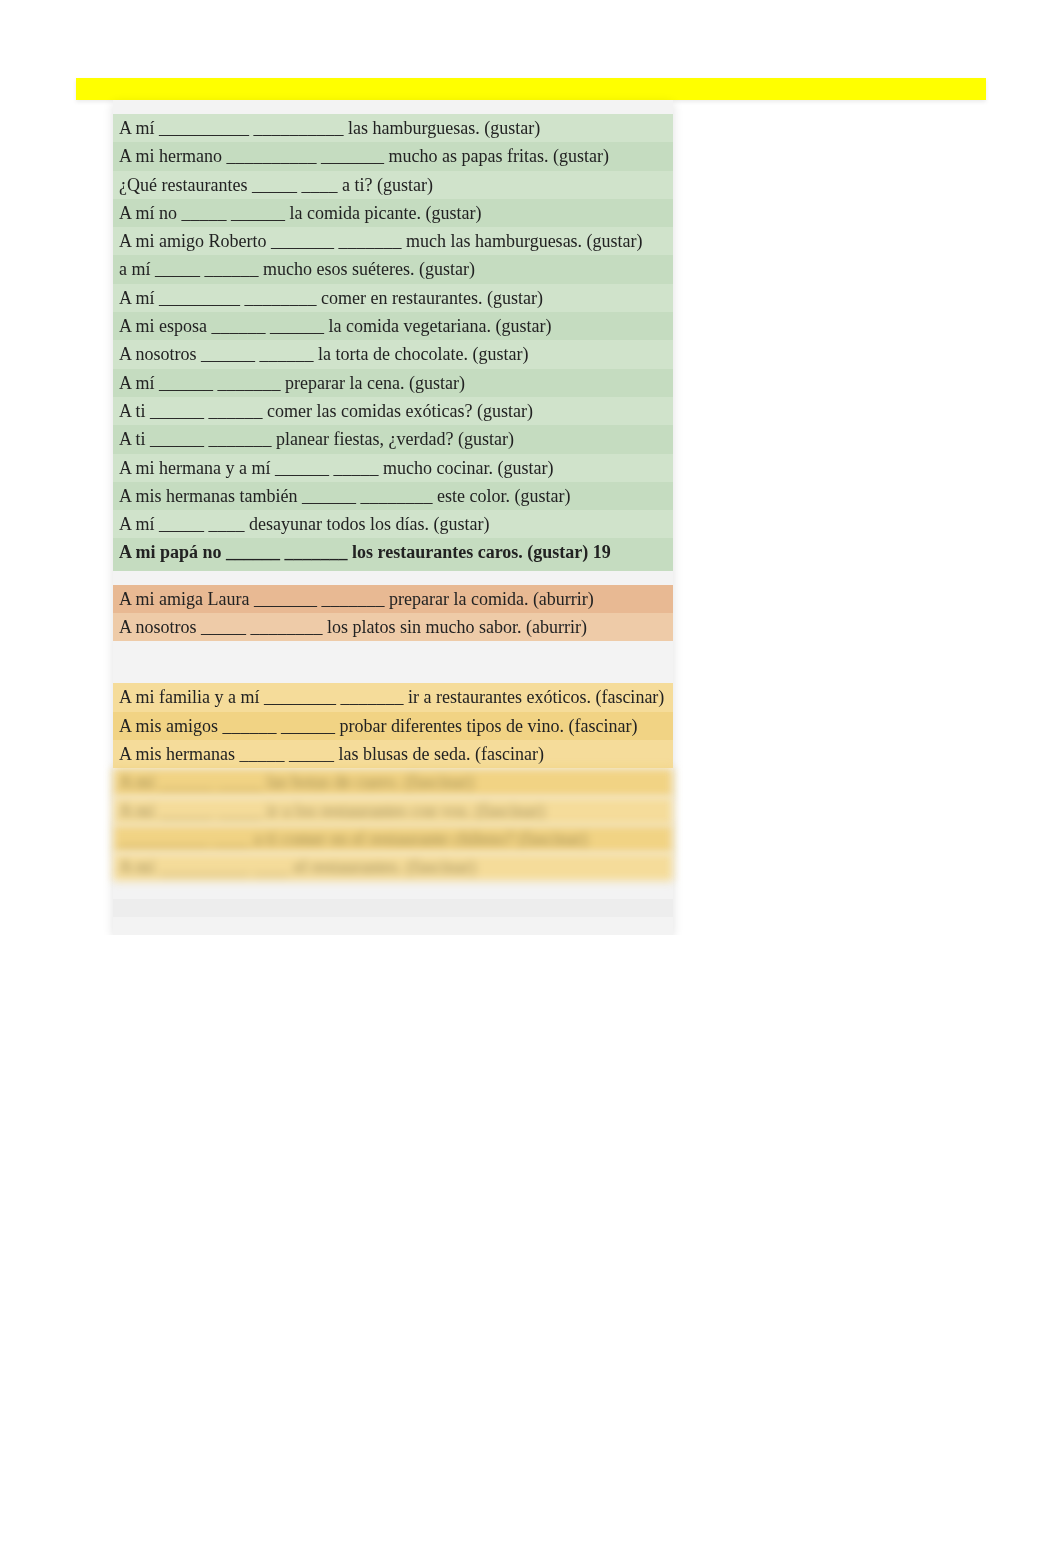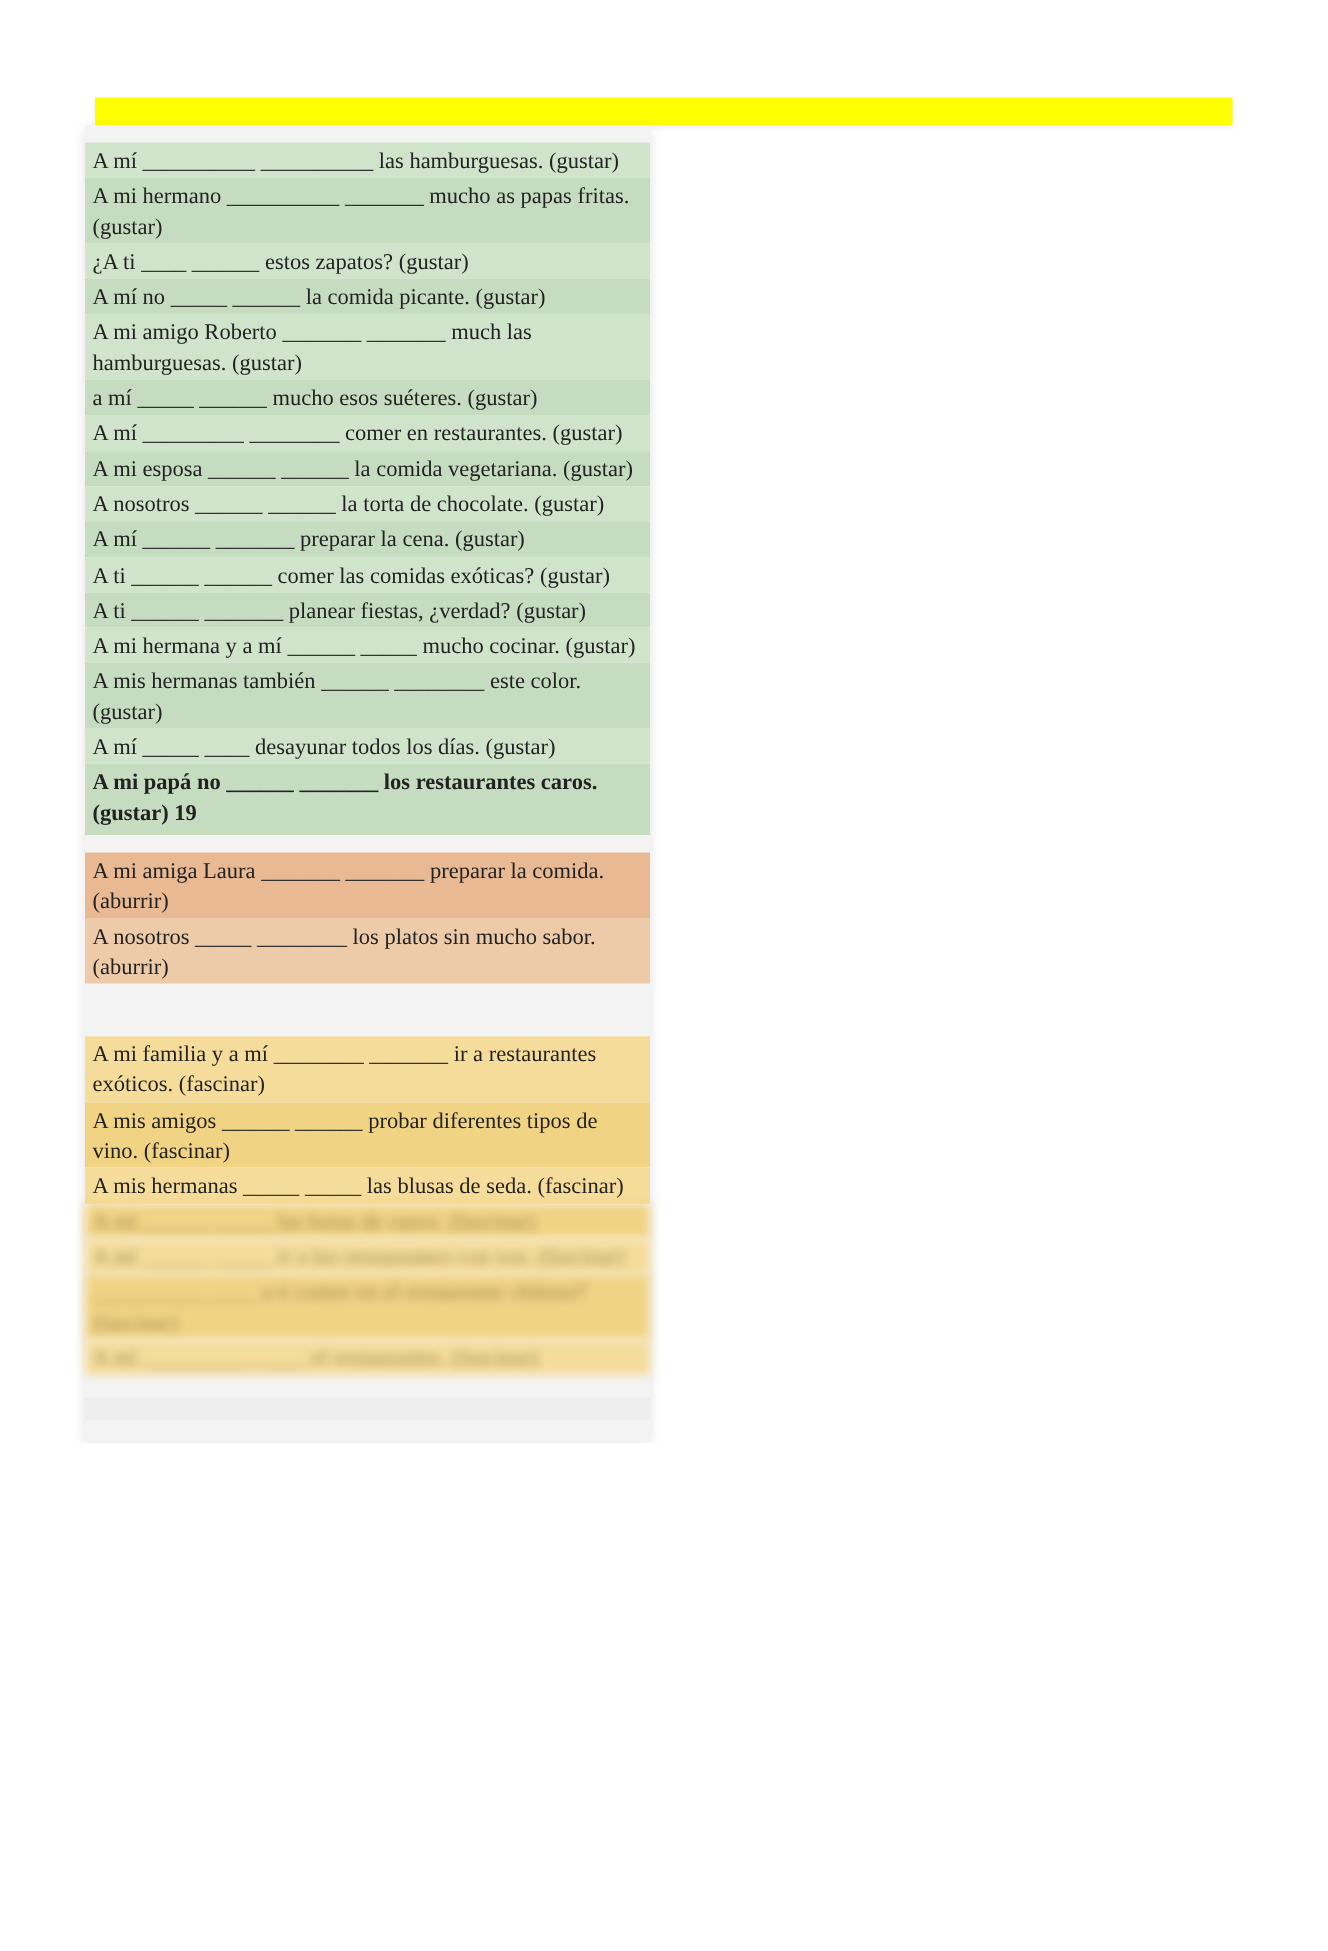--- a/index.html
+++ b/index.html
@@ -21,22 +21,22 @@
     position: absolute;
     top: 78px;
     left: 76px;
     right: 76px;
     height: 22px;
     background: #ffff00;
     box-shadow: 0 2px 4px rgba(0,0,0,0.08);
   }
   .content-card {
     position: relative;
-    margin: 22px 0 0 68px;
-    width: 452px;
+    margin: 22px 0 0 113px;
+    width: 560px;
     background: #f4f4f4;
     box-shadow: 0 3px 10px rgba(0,0,0,0.12);
     padding: 0;
   }
   .section {
     padding: 0;
   }
   .row {
     padding: 2px 6px 2px 6px;
     line-height: 1.35;
@@ -83,21 +83,21 @@
 
   <div class="highlight-bar"></div>
 
   <div class="content-card">
 
     <div class="gap-row"></div>
 
     <div class="section sec-a">
       <div class="row"><span>A mí __________ __________ las hamburguesas. (gustar)</span></div>
       <div class="row"><span>A mi hermano __________ _______ mucho as papas fritas. (gustar)</span></div>
-      <div class="row"><span>¿A ti ____ ______ estos zapatos? (gustar)</span></div>
+      <div class="row"><span>¿Qué restaurantes _____ ____ a ti? (gustar)</span></div>
       <div class="row"><span>A mí no _____ ______ la comida picante. (gustar)</span></div>
       <div class="row"><span>A mi amigo Roberto _______ _______ much las hamburguesas. (gustar)</span></div>
       <div class="row"><span>a mí _____ ______ mucho esos suéteres. (gustar)</span></div>
       <div class="row"><span>A mí _________ ________ comer en restaurantes. (gustar)</span></div>
       <div class="row"><span>A mi esposa ______ ______ la comida vegetariana. (gustar)</span></div>
       <div class="row"><span>A nosotros ______ ______ la torta de chocolate. (gustar)</span></div>
       <div class="row"><span>A mí ______ _______ preparar la cena. (gustar)</span></div>
       <div class="row"><span>A ti ______ ______ comer las comidas exóticas? (gustar)</span></div>
       <div class="row"><span>A ti ______ _______ planear fiestas, ¿verdad? (gustar)</span></div>
       <div class="row"><span>A mi hermana y a mí ______ _____ mucho cocinar. (gustar)</span></div>

